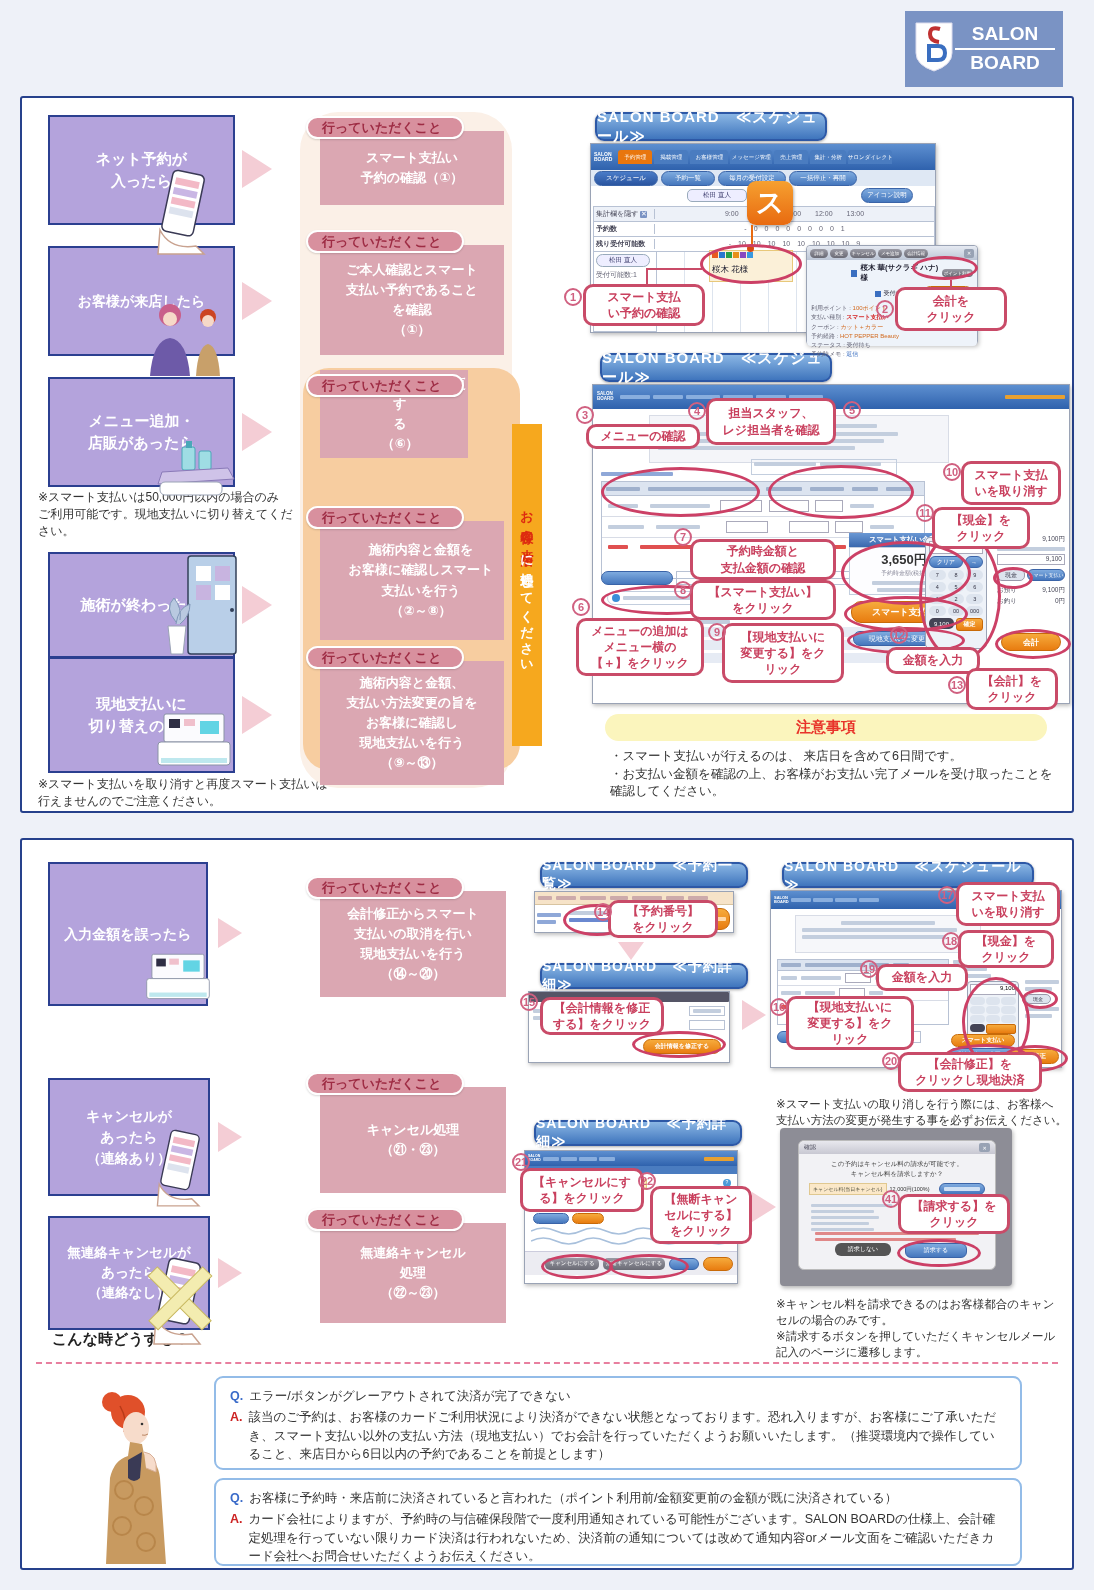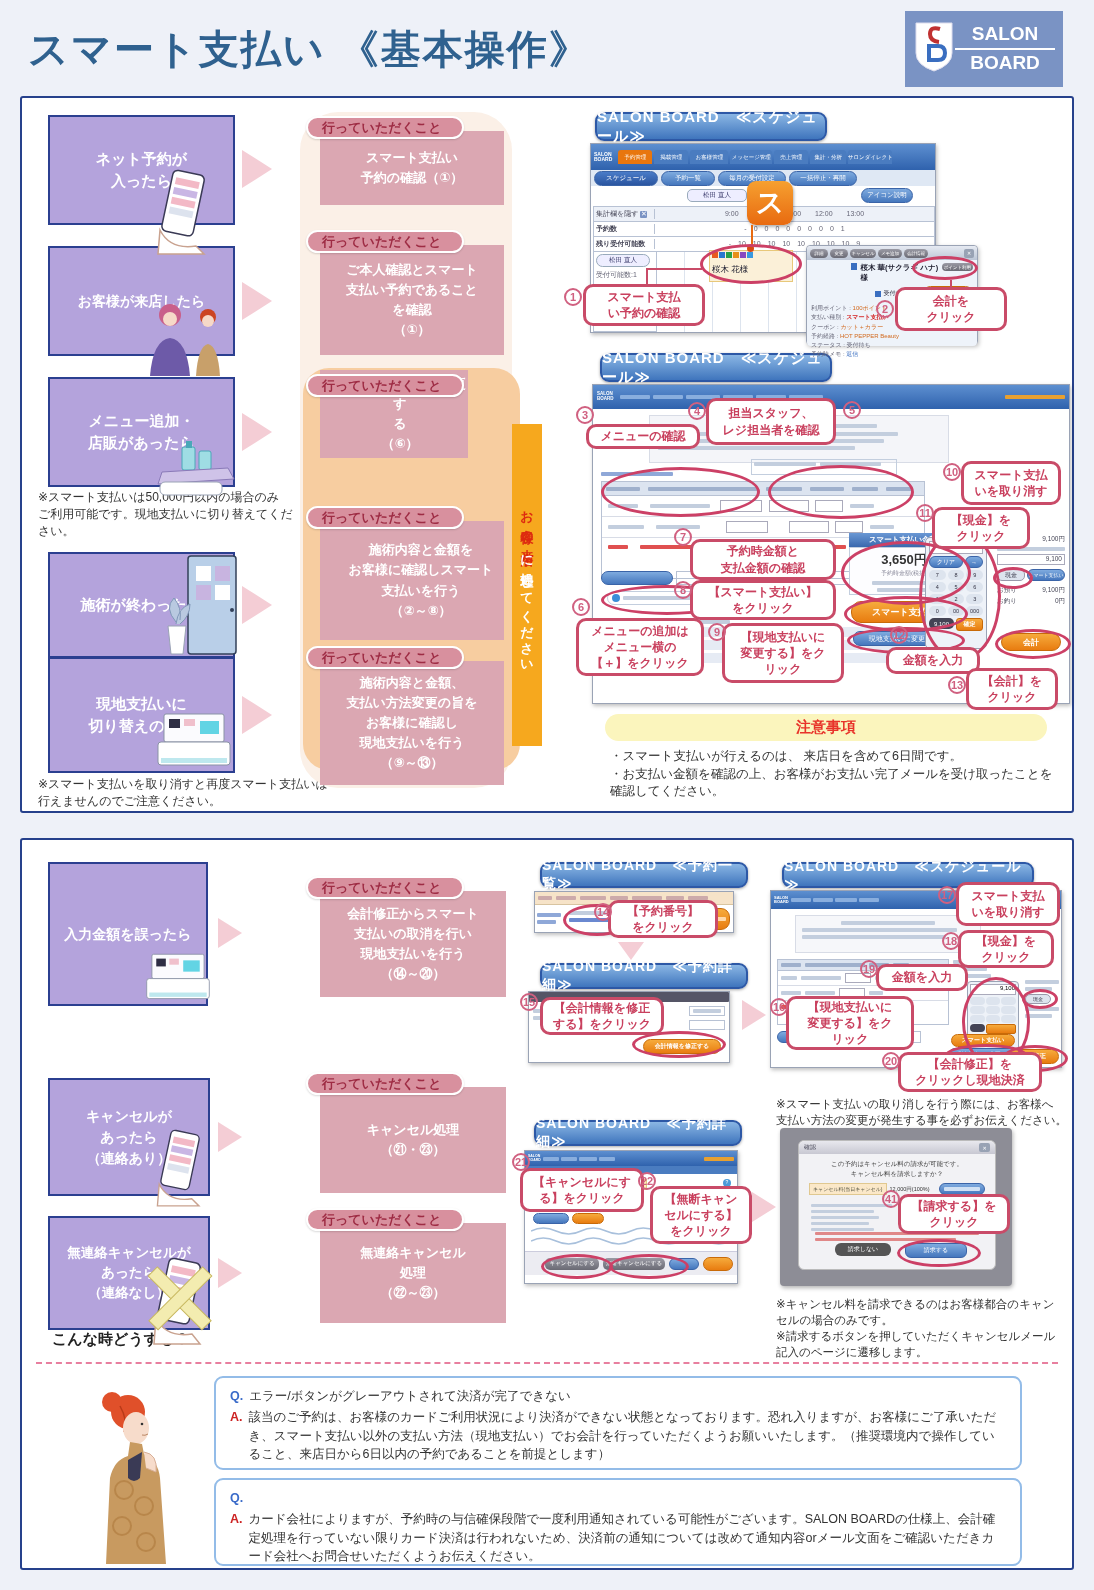--- a/index.html
+++ b/index.html
@@ -43,21 +43,20 @@
   .qrow{display:flex;gap:6px;}
   .qmark{color:#3a6bc9;font-weight:bold;flex:0 0 auto;}
   .amark{color:#cc2222;font-weight:bold;flex:0 0 auto;}
   .spread{display:flex;justify-content:space-around;color:#667;}
 </style>
 </head>
 <body>
 
 <div id="page">
 
-  <div class="abs" style="left:28px;top:22px;font-size:40px;font-weight:bold;color:#2f618f;letter-spacing:2px;">スマート支払い 《基本操作》</div>
   <div class="abs" style="left:905px;top:11px;width:158px;height:76px;background:#7a93c4;display:flex;align-items:center;padding:0 8px;">
     <span style="flex:0 0 auto;">
       <svg width="42" height="54" viewBox="0 0 42 54">
         <path d="M3 3 h36 v30 q0 12 -18 18 q-18 -6 -18 -18 Z" fill="#fff" stroke="#dde" stroke-width="1"></path>
         <path d="M27 9 q-10 -3 -10 5 q0 7 9 8" fill="none" stroke="#c03030" stroke-width="4"></path>
         <path d="M16 26 h9 q7 0 7 7 t-7 7 h-9 Z" fill="none" stroke="#3a6ec0" stroke-width="4"></path>
       </svg>
     </span>
     <span style="flex:1;text-align:center;color:#fff;font-weight:bold;font-size:19px;line-height:1.2;">
       <span style="display:block;border-bottom:2px solid #fff;padding-bottom:2px;">SALON</span>
@@ -241,21 +240,21 @@
   <div class="abs shot" style="left:806px;top:245px;width:172px;height:100px;border-radius:4px;z-index:20;">
     <div style="position:absolute;left:0;top:0;width:100%;height:14px;background:linear-gradient(#e6eaf2,#bcc6d6);border-radius:4px 4px 0 0;display:flex;align-items:center;gap:2px;padding:0 3px;box-sizing:border-box;">
       <span class="gbtn" style="width:18px;height:9px;font-size:4.5px;">詳細</span>
       <span class="gbtn" style="width:18px;height:9px;font-size:4.5px;">変更</span>
       <span class="gbtn" style="width:26px;height:9px;font-size:4.5px;">キャンセル</span>
       <span class="gbtn" style="width:24px;height:9px;font-size:4.5px;">メモ追加</span>
       <span class="gbtn" style="width:24px;height:9px;font-size:4.5px;">会計情報</span>
       <span style="margin-left:auto;width:10px;height:9px;background:#98a2b4;color:#fff;font-size:5px;display:flex;align-items:center;justify-content:center;border-radius:2px;">✕</span>
     </div>
     <div style="position:absolute;left:0;top:14px;width:100%;height:86px;background:#eef3fa;border-radius:0 0 4px 4px;padding:3px 4px;box-sizing:border-box;">
-      <div style="display:flex;align-items:flex-start;gap:3px;margin-left:40px;">
+      <div style="display:flex;align-items:center;gap:3px;margin-left:40px;">
         <i style="width:7px;height:7px;background:#3a6ec0;"></i>
         <span style="font-size:7.5px;font-weight:bold;color:#223;">桜木 華(サクラギ ハナ)様</span>
         <span class="gbtn" style="width:34px;height:8px;font-size:4.5px;margin-left:auto;">ポイント利用</span>
       </div>
       <div style="display:flex;align-items:center;gap:3px;margin-top:3px;">
         <span style="font-size:6px;color:#334;margin-left:auto;display:flex;align-items:center;gap:2px;">
             <i style="width:6px;height:6px;background:#3a6ec0;display:inline-block;"></i>
             <span>受付チェック</span>
           </span>
         <span class="obtn" style="width:48px;height:13px;font-size:8px;">会計</span>
@@ -784,20 +783,21 @@
         <span>エラー/ボタンがグレーアウトされて決済が完了できない</span>
       </div>
     <div class="qrow" style="margin-top:2px;">
         <span class="amark">A.</span>
         <span>該当のご予約は、お客様のカードご利用状況により決済ができない状態となっております。恐れ入りますが、お客様にご了承いただき、スマート支払い以外の支払い方法（現地支払い）でお会計を行っていただくようお願いいたします。（推奨環境内で操作していること、来店日から6日以内の予約であることを前提とします）</span>
       </div>
   </div>
   <div class="abs qabox" style="left:214px;top:1478px;width:808px;height:88px;">
     <div class="qrow">
         <span class="qmark">Q.</span>
+        <span>お客様に予約時・来店前に決済されていると言われた（ポイント利用前/金額変更前の金額が既に決済されている）</span>
       </div>
     <div class="qrow" style="margin-top:2px;">
         <span class="amark">A.</span>
         <span>カード会社によりますが、予約時の与信確保段階で一度利用通知されている可能性がございます。SALON BOARDの仕様上、会計確定処理を行っていない限りカード決済は行われないため、決済前の通知については改めて通知内容orメール文面をご確認いただきカード会社へお問合せいただくようお伝えください。</span>
       </div>
   </div>
 
 </div>
 
 </body></html>

